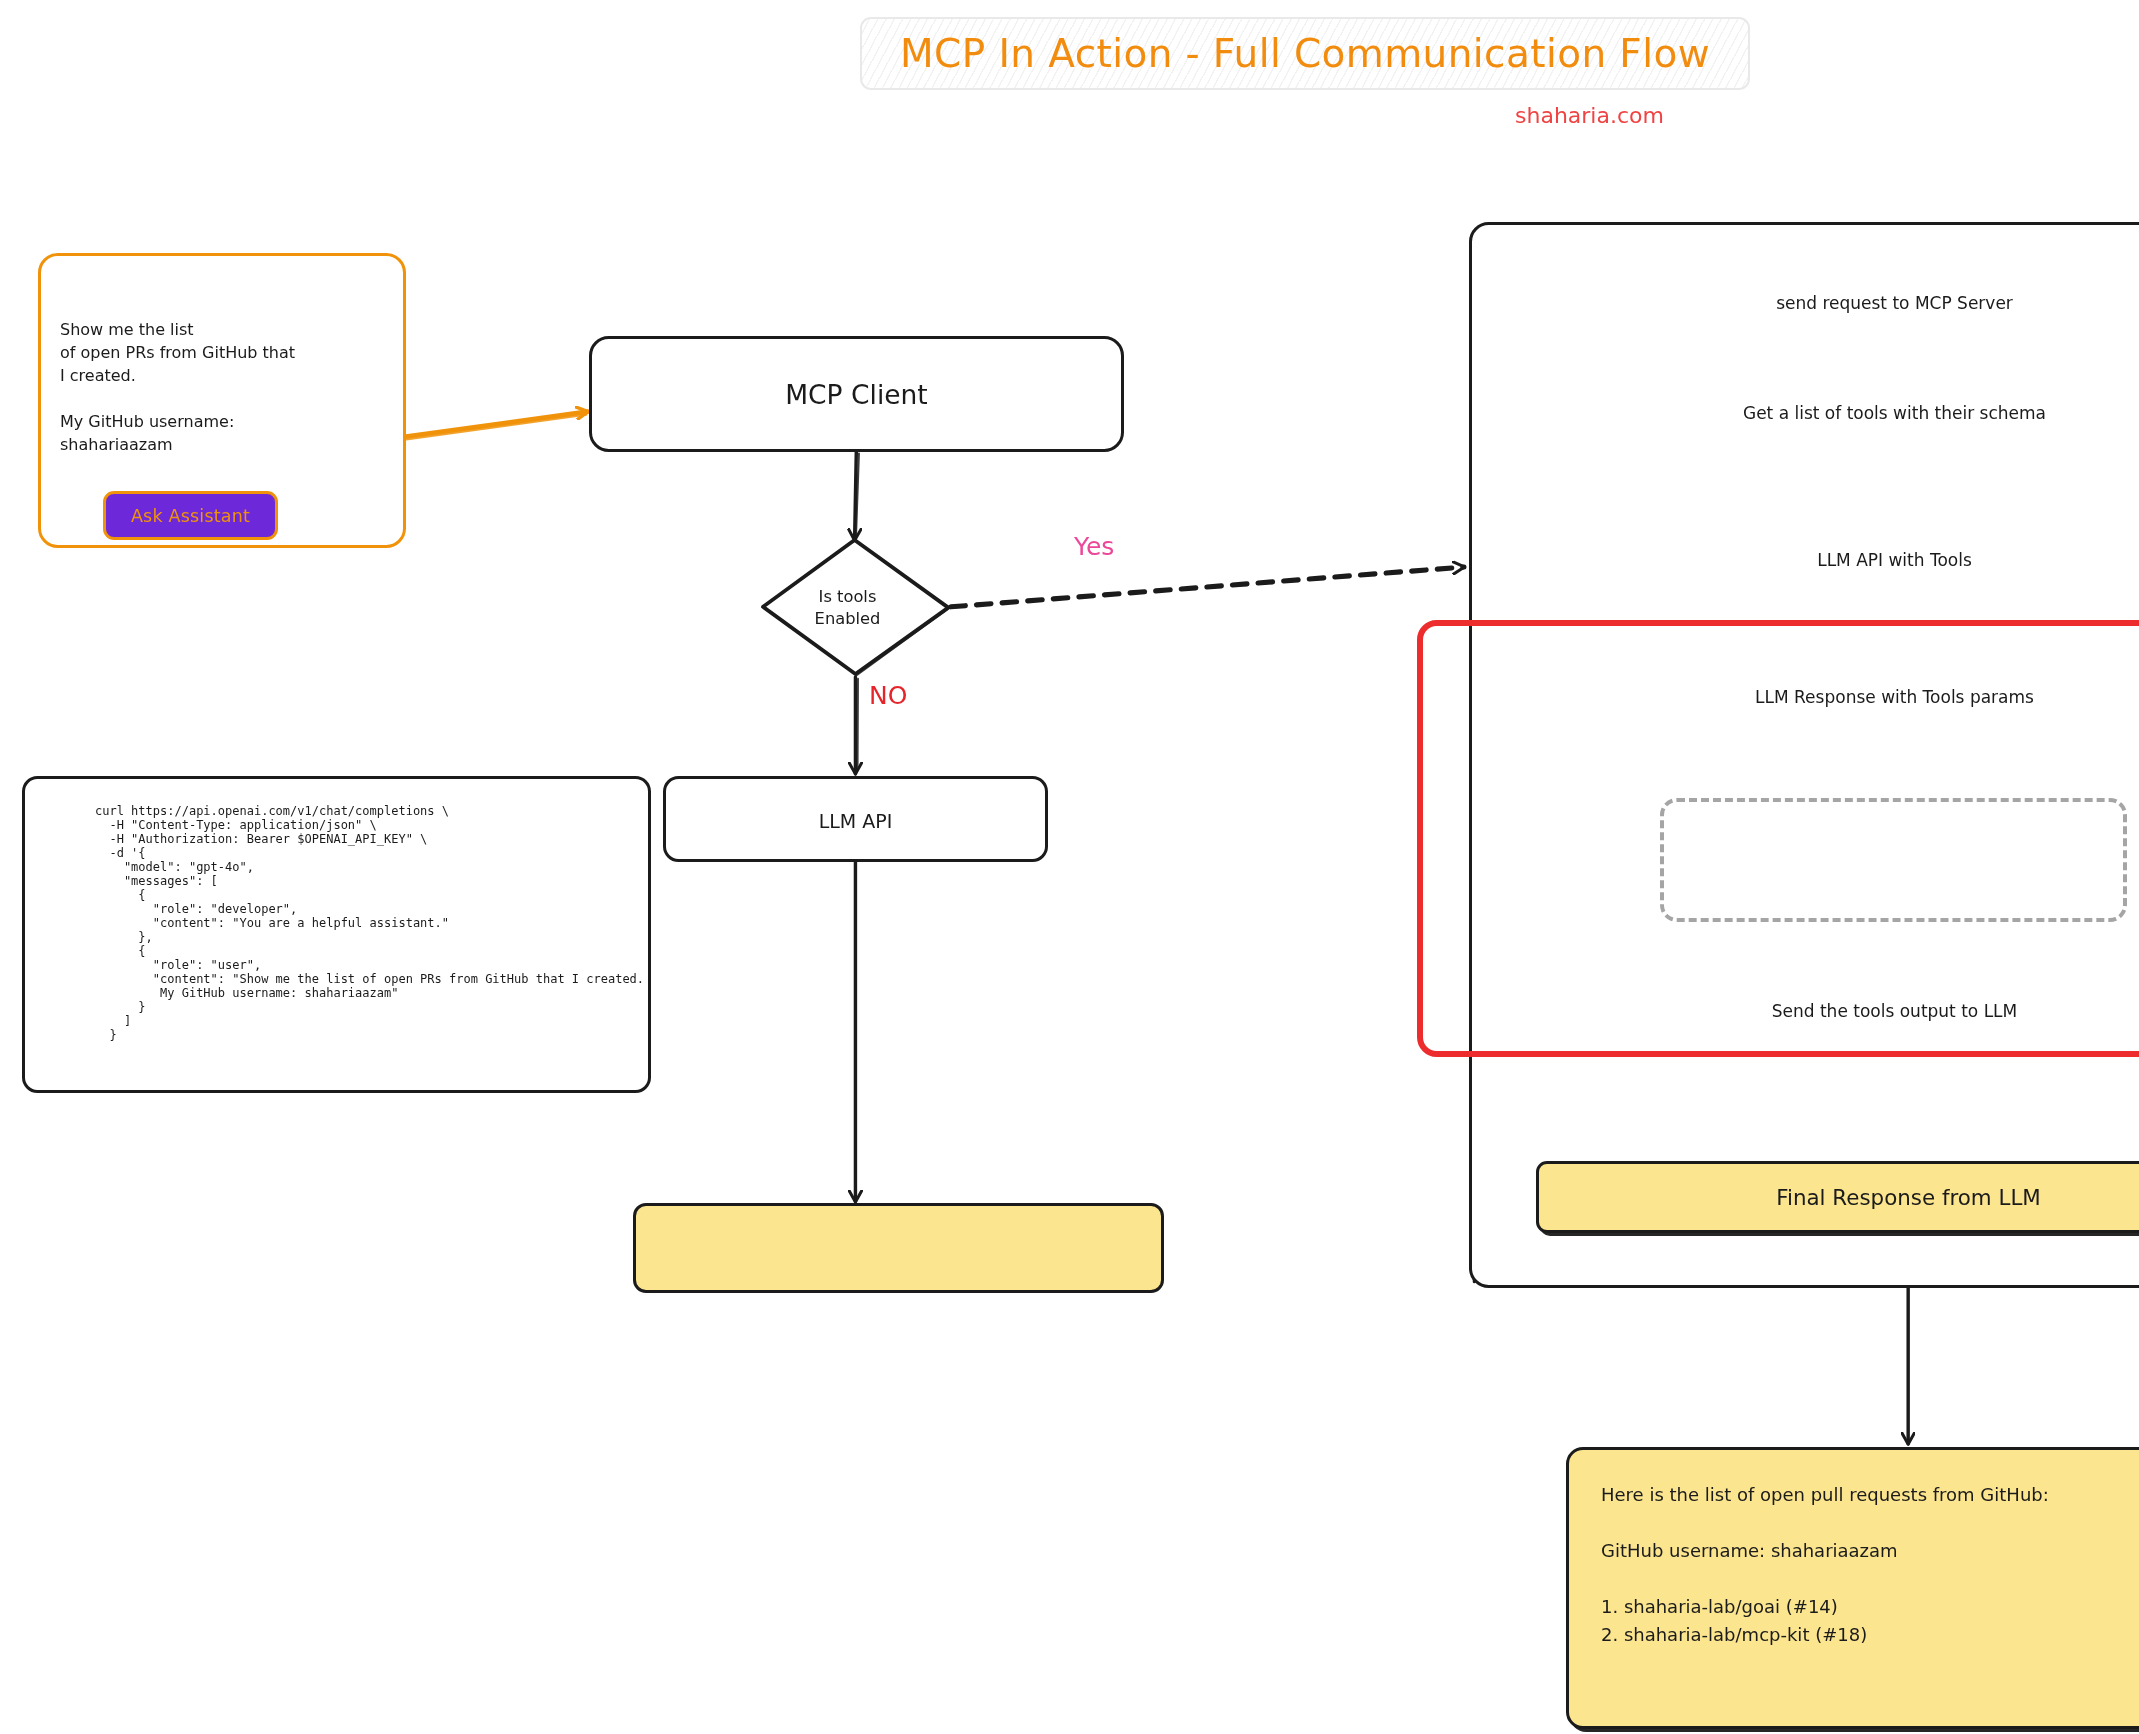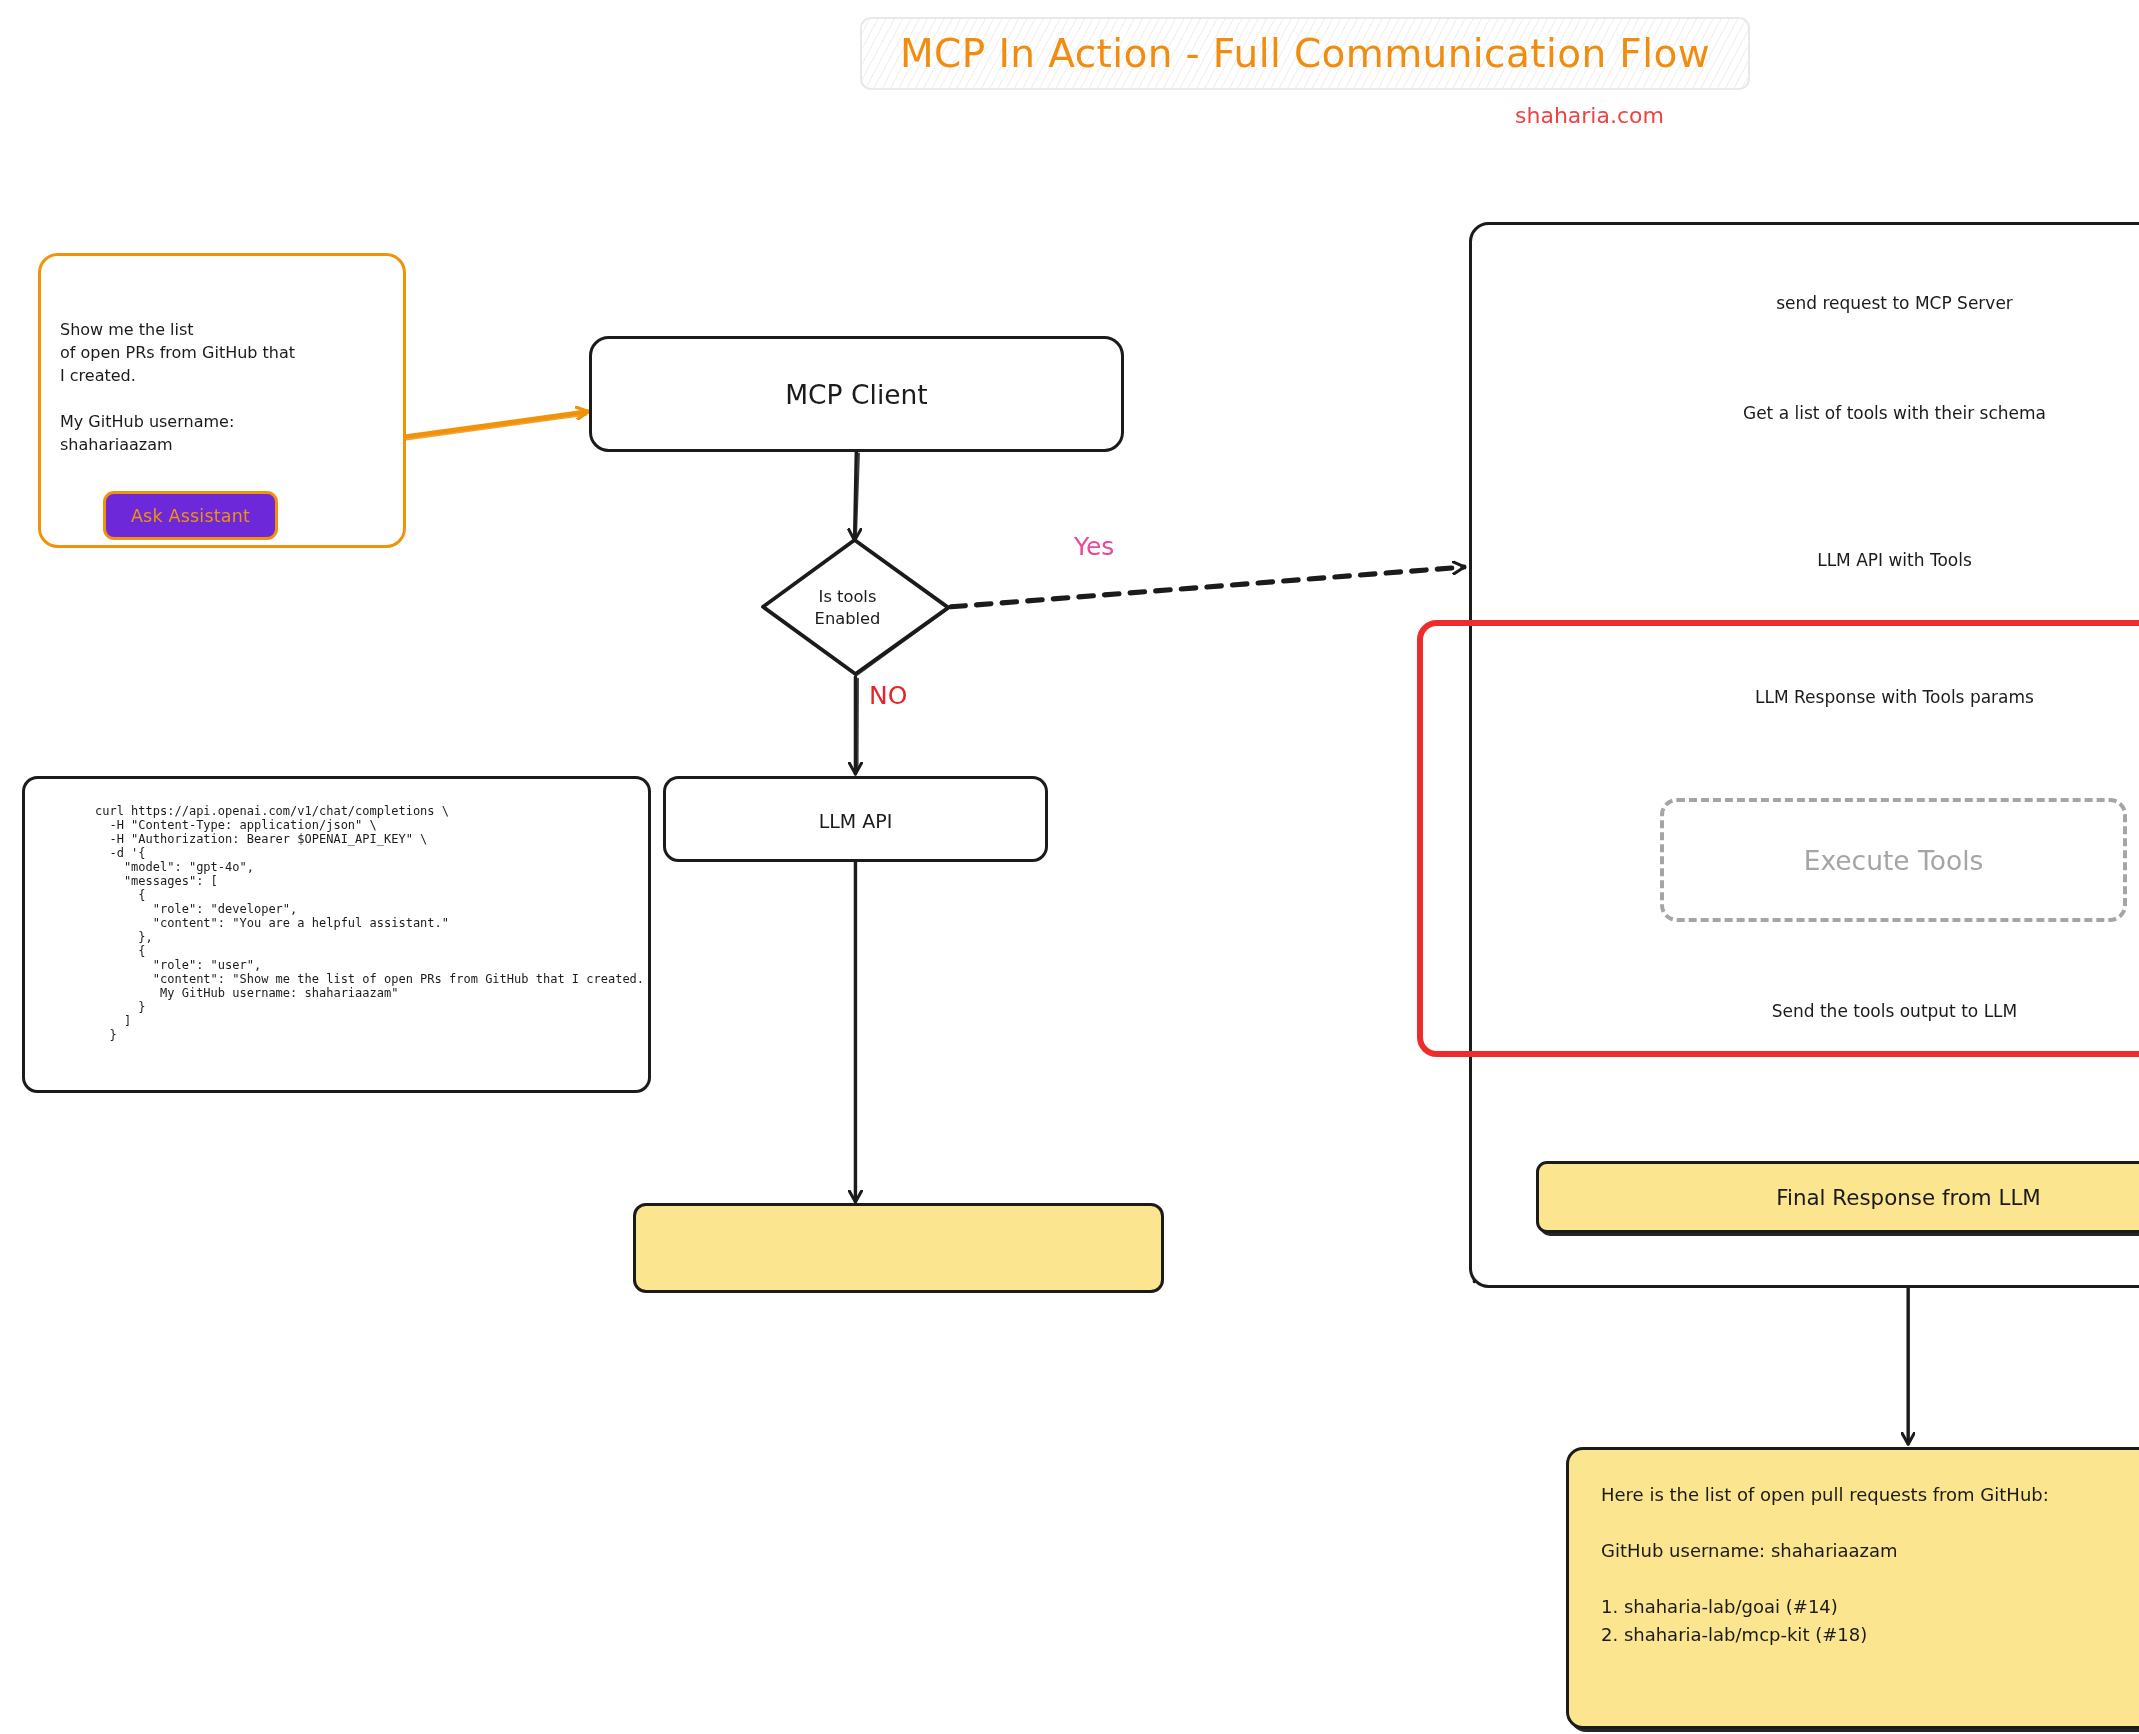--- a/index.html
+++ b/index.html
@@ -274,21 +274,20 @@
     ]
   }</pre>
 
   <div class="sk yellow" id="sorry-box"></div>
 
   <div class="sk" id="server-box"></div>
 
   <div class="abs" id="loop-box"></div>
 
   <div class="abs" id="exec-tools"></div>
-  <div class="abs hand ctr" id="exec-tools-label">Execute Tools</div>
 
   <div class="flow-cap hand" id="cap-send-request">send request to MCP Server</div>
   <div class="flow-cap hand" id="cap-get-tools">Get a list of tools with their schema</div>
   <div class="flow-cap hand" id="cap-llm-tools">LLM API with Tools</div>
   <div class="flow-cap hand" id="cap-llm-resp">LLM Response with Tools params</div>
   <div class="flow-cap hand" id="cap-tools-out">Send the tools output to LLM</div>
 
   <div class="sk yellow shadow" id="final-resp"></div>
   <div class="abs hand ctr" id="final-resp-label">Final Response from LLM</div>
 

